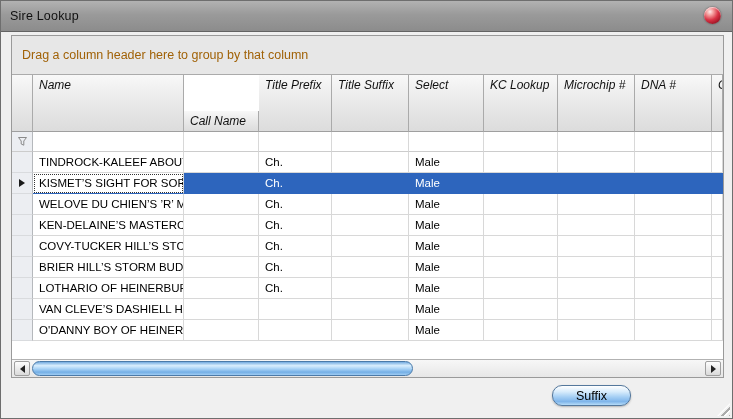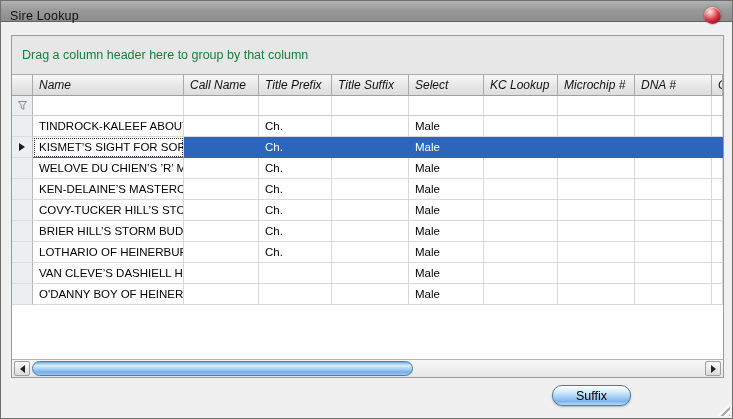--- a/index.html
+++ b/index.html
@@ -3,42 +3,42 @@
 <meta charset="utf-8">
 <style>
   * { margin:0; padding:0; box-sizing:border-box; }
   html,body { background:#cfcfcf; font-family:"Liberation Sans", sans-serif; }
   .dialog {
     position:relative; width:733px; height:419px;
     background:#f0f0f0; border:1px solid #6e6e6e; overflow:hidden;
   }
   
   .titlebar {
-    position:absolute; top:0; left:0; right:0; height:21px;
+    position:absolute; top:0; left:0; right:0; height:31px;
     background:linear-gradient(180deg,#b2b2b2 0%, #9a9a9a 45%, #8c8c8c 100%);
     border-bottom:1px solid #636363;
   }
   .titlebar .title {
     position:absolute; left:9px; top:0; line-height:30px;
     font-size:12.5px; color:#111; letter-spacing:0.2px;
   }
   .close-orb {
     position:absolute; right:11px; top:6px; width:17px; height:17px;
     border-radius:50%; cursor:pointer;
     background:radial-gradient(circle at 35% 28%, #ffe9e9 0%, #f49a9a 22%, #d93345 50%, #94101f 82%, #6f0a16 100%);
     box-shadow:inset 0 1px 1px rgba(255,255,255,.65), 0 0 2px rgba(0,0,0,.55);
   }
   
   .grid-panel {
     position:absolute; left:10px; top:34px; width:713px; height:343px;
     border:1px solid #9a9a9a; background:#fff;
     display:flex; flex-direction:column;
   }
   .group-panel {
-    flex:0 0 38px; background:#e7e7e7; color:#15803d; font-size:12.5px;
+    flex:0 0 38px; background:#e7e7e7; color:#a16207; font-size:12.5px;
     display:flex; align-items:center; padding-left:10px;
   }
   .header-row { display:flex; flex:0 0 22px; border-top:1px solid #ababab; }
   .hcell {
     background:linear-gradient(180deg,#f8f8f8 0%, #e9e9e9 50%, #dcdcdc 100%);
     border-right:1px solid #aaaaaa; border-bottom:1px solid #9f9f9f;
     font-size:12px; color:#111; line-height:20px; padding-left:6px;
     overflow:hidden; white-space:nowrap; flex:0 0 auto;font-style:italic;
   }
   .hcell.indicator { width:21px; flex:0 0 21px; padding:0; }
@@ -131,21 +131,21 @@
 
   <div class="grid-panel">
 
     <div class="group-panel">
       <span>Drag a column header here to group by that column</span>
     </div>
 
     <div class="header-row">
       <div class="hcell indicator"></div>
     <div class="hcell" style="width: 151px;">Name</div>
-        <div class="hcell" style="width: 75px;">Call Name</div>
+        <div class="hcell" style="width: 75px; margin-top: 36px;">Call Name</div>
         <div class="hcell" style="width: 73px;">Title Prefix</div>
         <div class="hcell" style="width: 77px;">Title Suffix</div>
         <div class="hcell" style="width: 75px;">Select</div>
         <div class="hcell" style="width: 74px;">KC Lookup</div>
         <div class="hcell" style="width: 77px;">Microchip #</div>
         <div class="hcell" style="width: 77px;">DNA #</div>
         <div class="hcell" style="width: 11px;">C</div>
       </div>
 
     <div class="filter-row">

